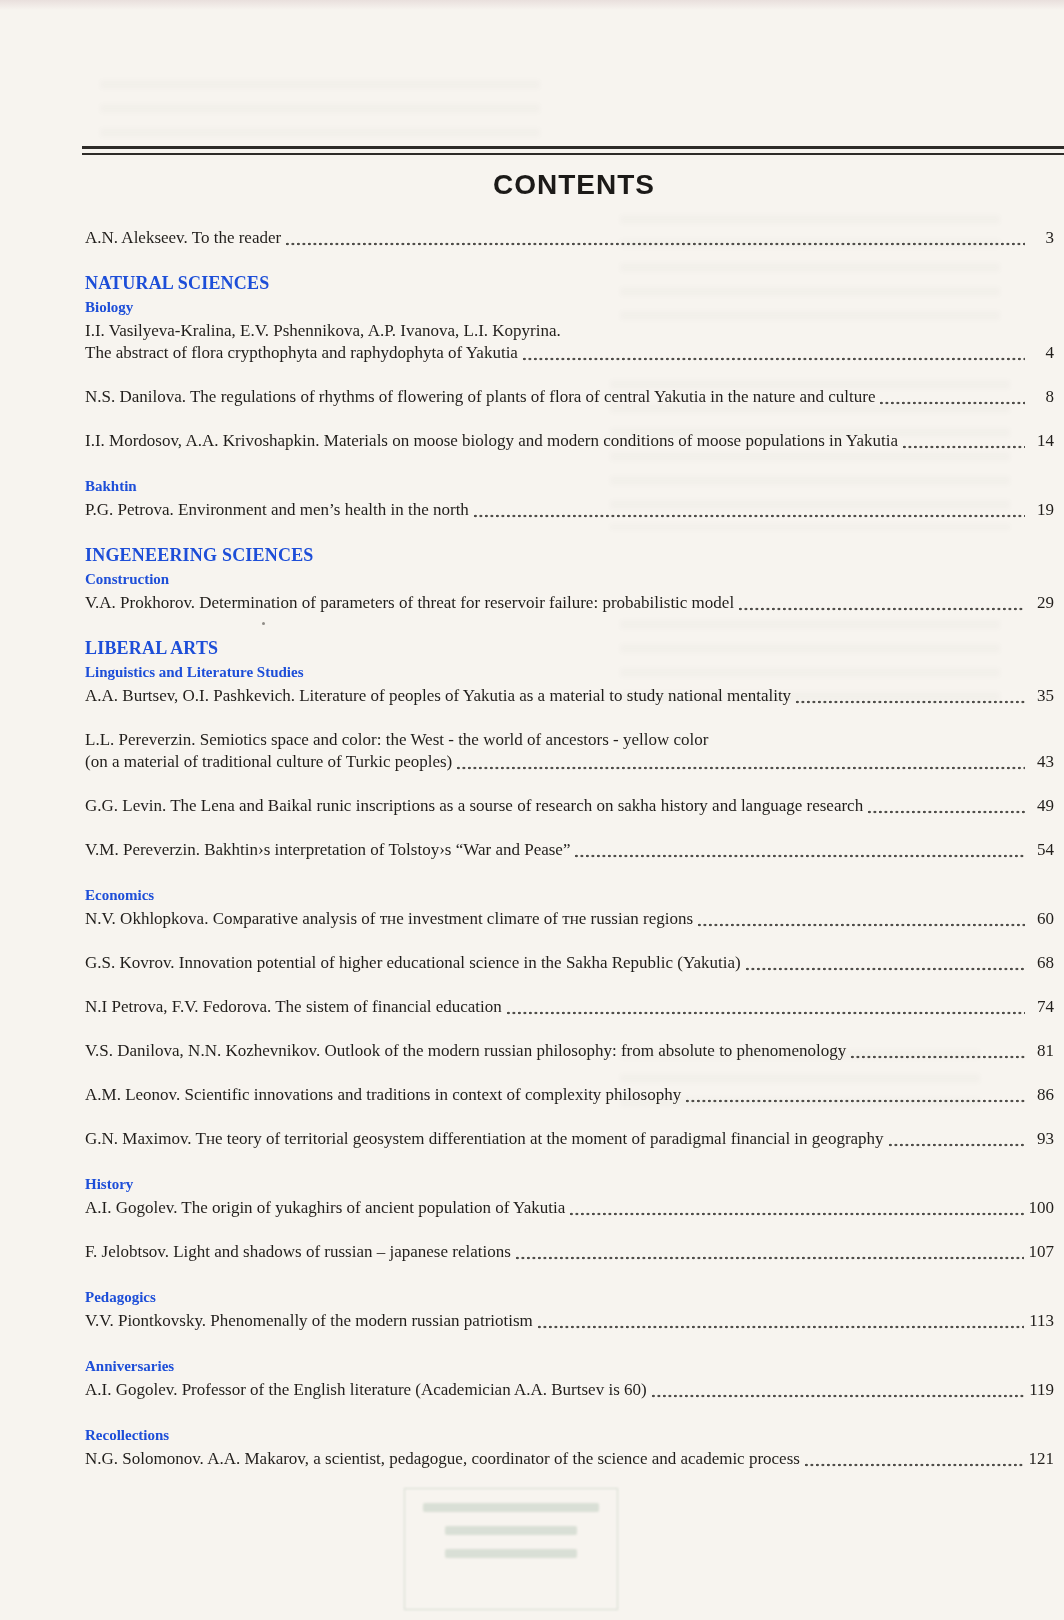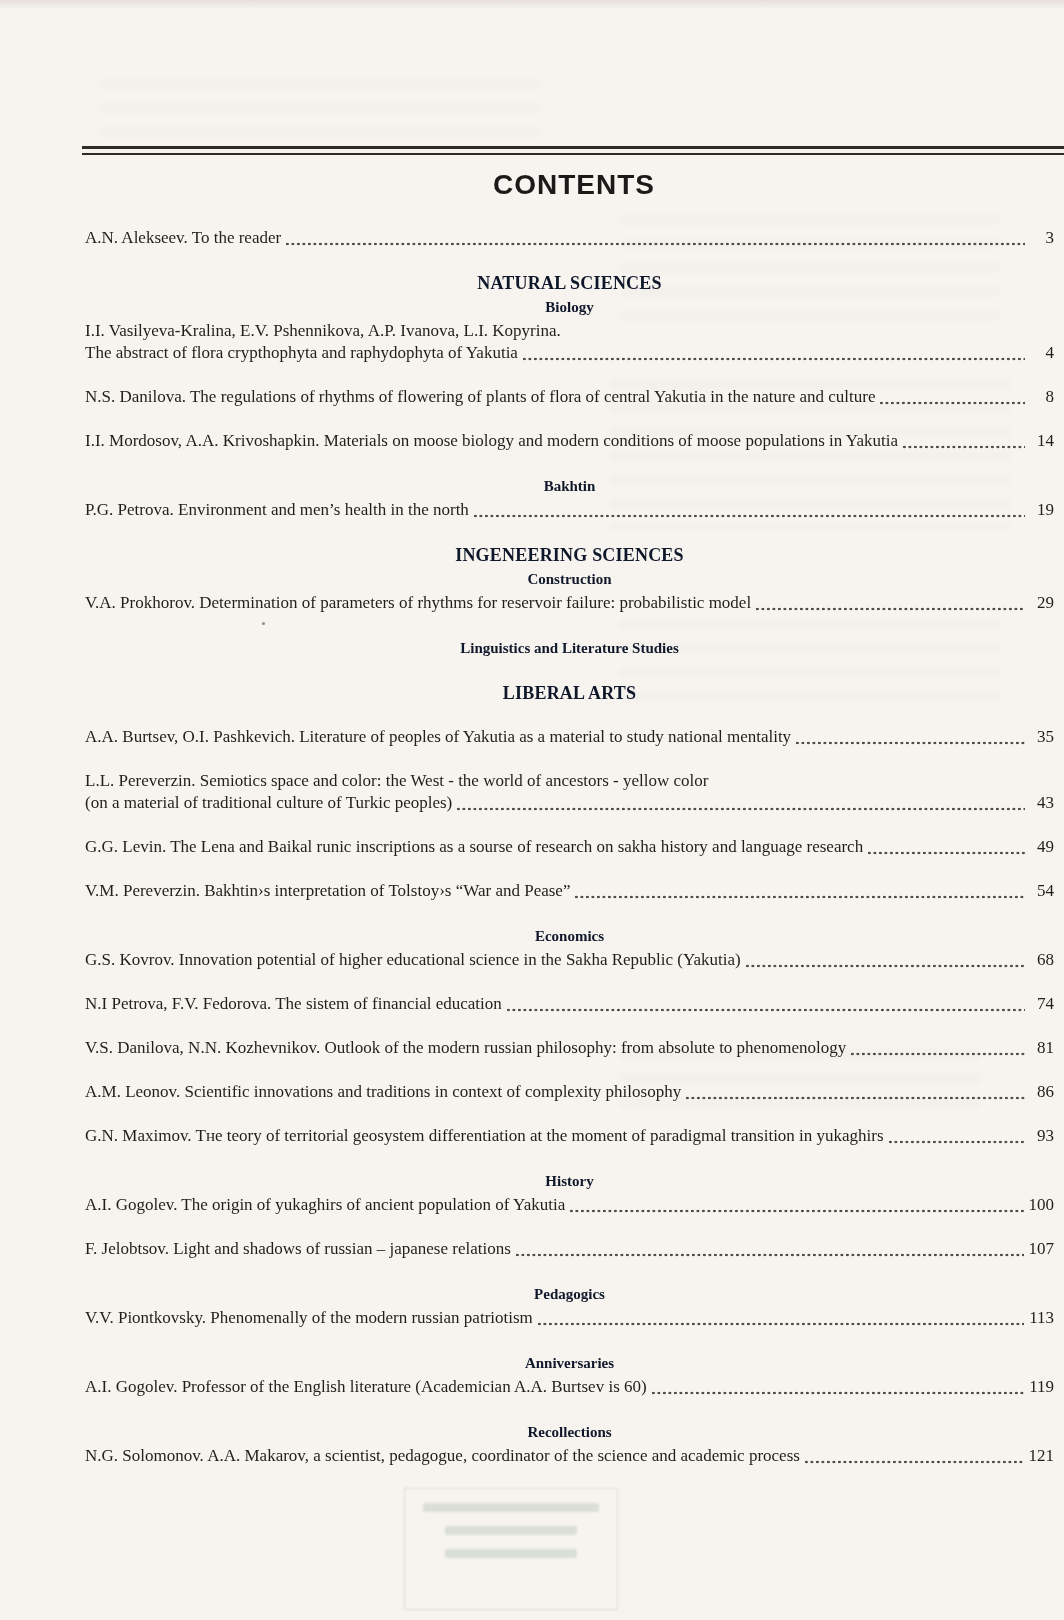--- a/index.html
+++ b/index.html
@@ -43,22 +43,21 @@
     margin-top: 26px;
     margin-left: 3px;
     margin-right: 12px;
     font-size: 17px;
     line-height: 22px;
   }
   .block-entry { margin-top: 22px; }
   .block-section, .block-subsection {
     margin-top: 23px;
     font-weight: bold;
-    color: #0f172a;
-    text-align: center;
+    color: #1d4ed8;
   }
   .block-section { font-size: 18px; letter-spacing: .2px; }
   .block-subsection { font-size: 15px; }
   .block-section + .block-subsection { margin-top: 2px; }
   .block-subsection + .block-entry { margin-top: 2px; }
   .toc-list > .block:first-child { margin-top: 0; margin-bottom: 10px; }
   .line { display: flex; align-items: baseline; }
   .text-wrap { flex: 0 1 auto; }
   .authors { }
   .leader {
@@ -161,27 +160,27 @@
         <div class="line">
           <span class="text-wrap"><span class="authors">P.G. Petrova.</span><span class="title-text"> Environment and men’s health in the north</span></span>
           <span class="leader"></span>
           <span class="page-num">19</span>
         </div>
       </div>
       <div class="block block-section">INGENEERING SCIENCES</div>
       <div class="block block-subsection">Construction</div>
       <div class="block block-entry">
         <div class="line">
-          <span class="text-wrap"><span class="authors">V.A. Prokhorov.</span><span class="title-text"> Determination of parameters of rhythms for reservoir failure: probabilistic model</span></span>
+          <span class="text-wrap"><span class="authors">V.A. Prokhorov.</span><span class="title-text"> Determination of parameters of threat for reservoir failure: probabilistic model</span></span>
           <span class="leader"></span>
           <span class="page-num">29</span>
         </div>
       </div>
+      <div class="block block-section">LIBERAL ARTS</div>
       <div class="block block-subsection">Linguistics and Literature Studies</div>
-      <div class="block block-section">LIBERAL ARTS</div>
       <div class="block block-entry">
         <div class="line">
           <span class="text-wrap"><span class="authors">A.A. Burtsev, O.I. Pashkevich.</span><span class="title-text"> Literature of peoples of Yakutia as a material to study national mentality</span></span>
           <span class="leader"></span>
           <span class="page-num">35</span>
         </div>
       </div>
       <div class="block block-entry">
         <div class="line">
           <span class="text-wrap"><span class="authors">L.L. Pereverzin.</span><span class="title-text"> Semiotics space and color: the West - the world of ancestors - yellow color</span></span>
@@ -202,20 +201,27 @@
       <div class="block block-entry">
         <div class="line">
           <span class="text-wrap"><span class="authors">V.M. Pereverzin.</span><span class="title-text"> Bakhtin›s interpretation of Tolstoy›s “War and Pease”</span></span>
           <span class="leader"></span>
           <span class="page-num">54</span>
         </div>
       </div>
       <div class="block block-subsection">Economics</div>
       <div class="block block-entry">
         <div class="line">
+          <span class="text-wrap"><span class="authors">N.V. Okhlopkova.</span><span class="title-text"> Coмparative analysis of тнe investment climaтe of тнe russian regions</span></span>
+          <span class="leader"></span>
+          <span class="page-num">60</span>
+        </div>
+      </div>
+      <div class="block block-entry">
+        <div class="line">
           <span class="text-wrap"><span class="authors">G.S. Kovrov.</span><span class="title-text"> Innovation potential of higher educational science in the Sakha Republic (Yakutia)</span></span>
           <span class="leader"></span>
           <span class="page-num">68</span>
         </div>
       </div>
       <div class="block block-entry">
         <div class="line">
           <span class="text-wrap"><span class="authors">N.I Petrova, F.V. Fedorova.</span><span class="title-text"> The sistem of financial education</span></span>
           <span class="leader"></span>
           <span class="page-num">74</span>
@@ -230,21 +236,21 @@
       </div>
       <div class="block block-entry">
         <div class="line">
           <span class="text-wrap"><span class="authors">A.M. Leonov.</span><span class="title-text"> Scientific innovations and traditions in context of complexity philosophy</span></span>
           <span class="leader"></span>
           <span class="page-num">86</span>
         </div>
       </div>
       <div class="block block-entry">
         <div class="line">
-          <span class="text-wrap"><span class="authors">G.N. Maximov.</span><span class="title-text"> Tнe teory of territorial geosystem differentiation at the moment of paradigmal transition in yukaghirs</span></span>
+          <span class="text-wrap"><span class="authors">G.N. Maximov.</span><span class="title-text"> Tнe teory of territorial geosystem differentiation at the moment of paradigmal financial in geography</span></span>
           <span class="leader"></span>
           <span class="page-num">93</span>
         </div>
       </div>
       <div class="block block-subsection">History</div>
       <div class="block block-entry">
         <div class="line">
           <span class="text-wrap"><span class="authors">A.I. Gogolev.</span><span class="title-text"> The origin of yukaghirs of ancient population of Yakutia</span></span>
           <span class="leader"></span>
           <span class="page-num">100</span>

